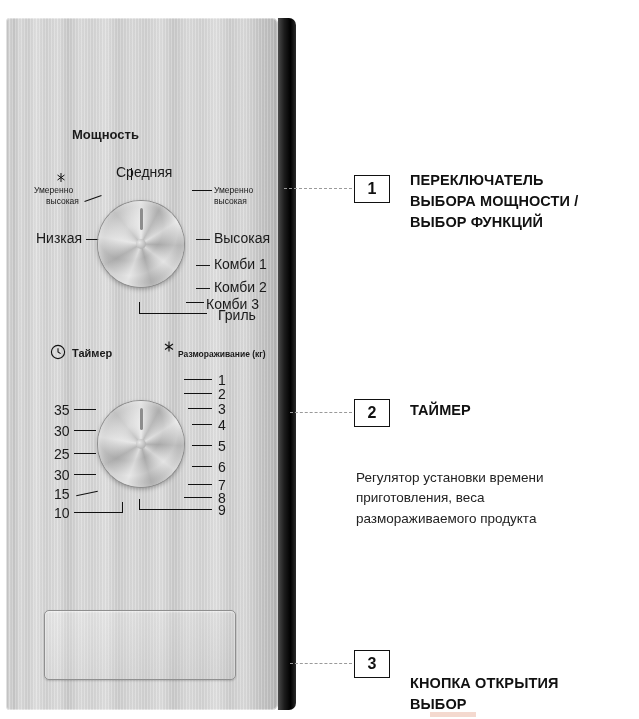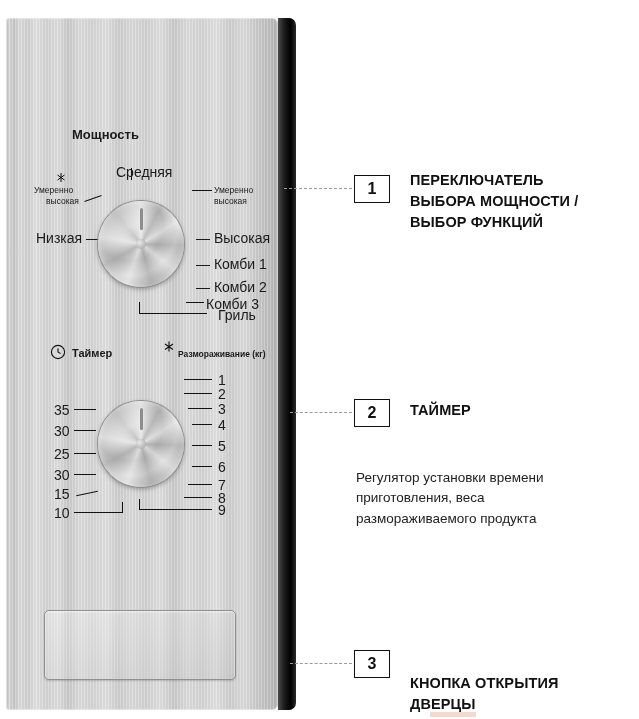--- a/index.html
+++ b/index.html
@@ -321,16 +321,16 @@
   <div>приготовления, веса</div>
   <div>размораживаемого продукта</div>
 </div>
 
 <div class="leader" style="left:290px; top:663px; width:62px;"></div>
 <div class="callout-box" style="left:354px; top:650px;">
   <span>3</span>
 </div>
 <div class="anno-title" style="left:410px; top:673px; width:220px;">
   <div>КНОПКА ОТКРЫТИЯ</div>
-  <div>ДВЕРЦЫ</div>
+  <div>ВЫБОР</div>
 </div>
 
 <div class="bottom-mark"></div>
 
 </body></html>

